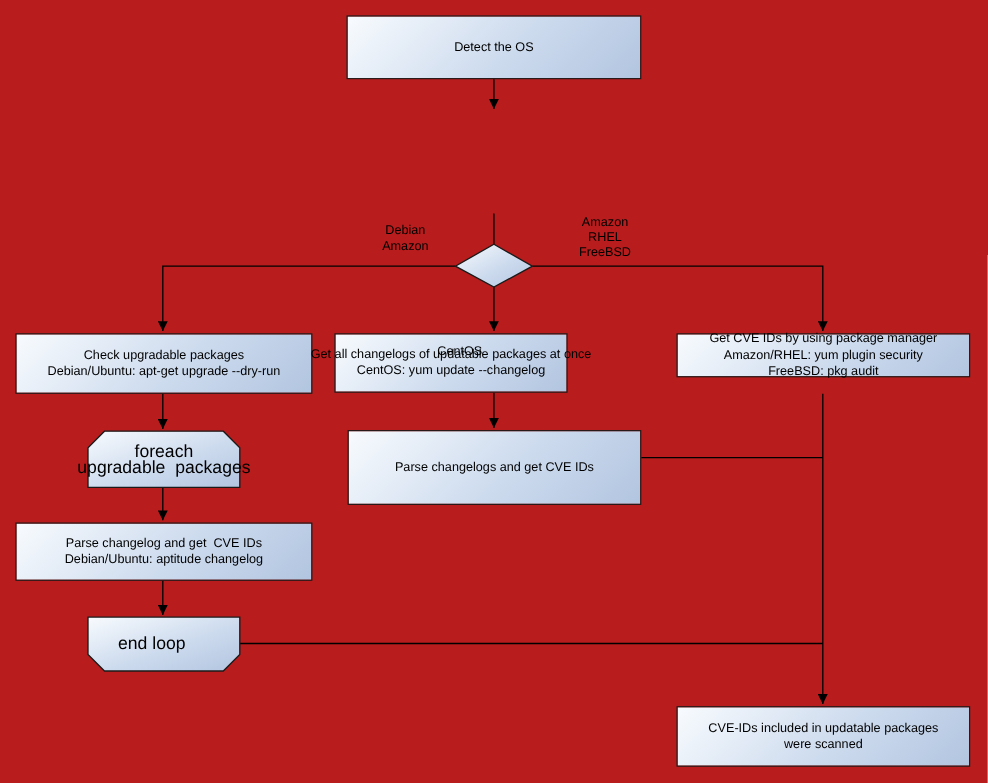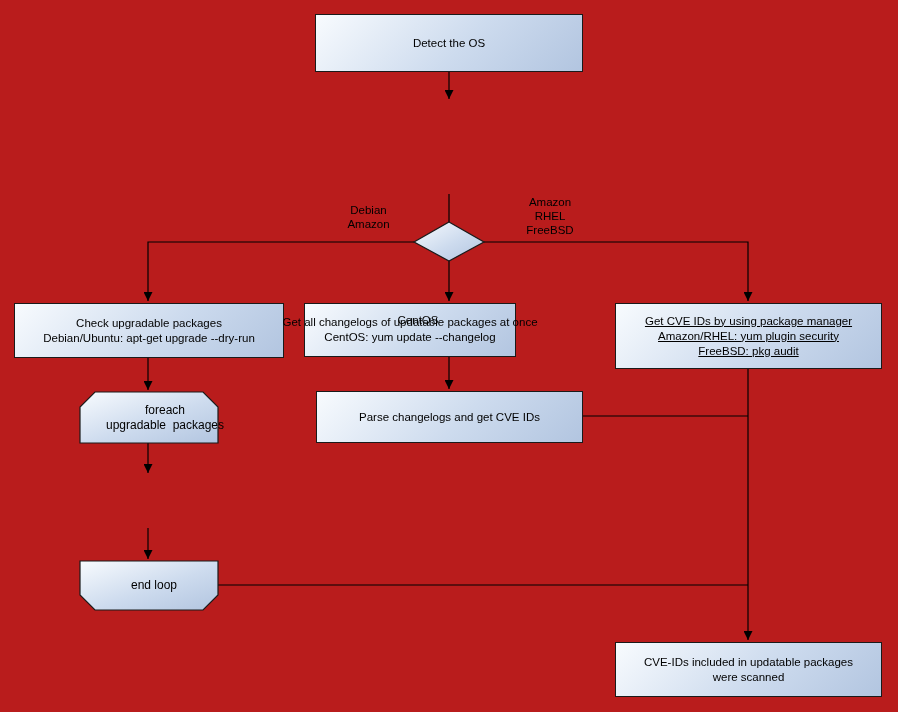--- a/index.html
+++ b/index.html
@@ -33,26 +33,25 @@
     line-height: 15px;
     color: #000000;
     white-space: pre;
   }
   .shape-label {
     position: absolute;
     display: flex;
     align-items: center;
     justify-content: center;
     text-align: center;
-    font-size: 12px;
+    font-size: 16px;
     line-height: 15px;
     color: #000000;
     white-space: pre;
     pointer-events: none;
-    padding-left: 16px;
   }
   .edge-label {
     position: absolute;
     font-size: 11.5px;
     line-height: 14px;
     color: #000000;
     white-space: pre;
     text-align: center;
   }
 </style>
@@ -95,26 +94,28 @@
 
   <div class="node" style="left:315px; top:14px; width:268px; height:58px;">Detect the OS</div>
 
 
   <div class="node" style="left:14px; top:303px; width:270px; height:55px;">Check upgradable packages
 Debian/Ubuntu: apt-get upgrade --dry-run</div>
 
   <div class="node" style="left:304px; top:303px; width:212px; height:54px;">Get all changelogs of updatable packages at once
 CentOS: yum update --changelog</div>
 
-  <div class="node" style="left:615px; top:303px; width:267px; height:66px;text-decoration:underline;">Get CVE IDs by using package manager
+  <div class="node" style="left:615px; top:303px; width:267px; height:40px;">Get CVE IDs by using package manager
 Amazon/RHEL: yum plugin security
 FreeBSD: pkg audit</div>
 
-  <div class="node" style="left:316px; top:391px; width:267px; height:52px;">Parse changelogs and get CVE IDs</div>
+  <div class="node" style="left:316px; top:391px; width:267px; height:68px;">Parse changelogs and get CVE IDs</div>
 
+  <div class="node" style="left:14px; top:475px; width:270px; height:53px;">Parse changelog and get  CVE IDs
+Debian/Ubuntu: aptitude changelog</div>
 
   <div class="node" style="left:615px; top:642px; width:267px; height:55px;">CVE-IDs included in updatable packages
 were scanned</div>
 
   <div class="shape-label" style="left:80px; top:392px; width:138px; height:51px;">foreach
 upgradable  packages</div>
 
   <div class="shape-label" style="left:80px; top:561px; width:116px; height:49px;">end loop</div>
 
   <div class="edge-label" style="left:340px; top:203px; width:57px;">Debian

